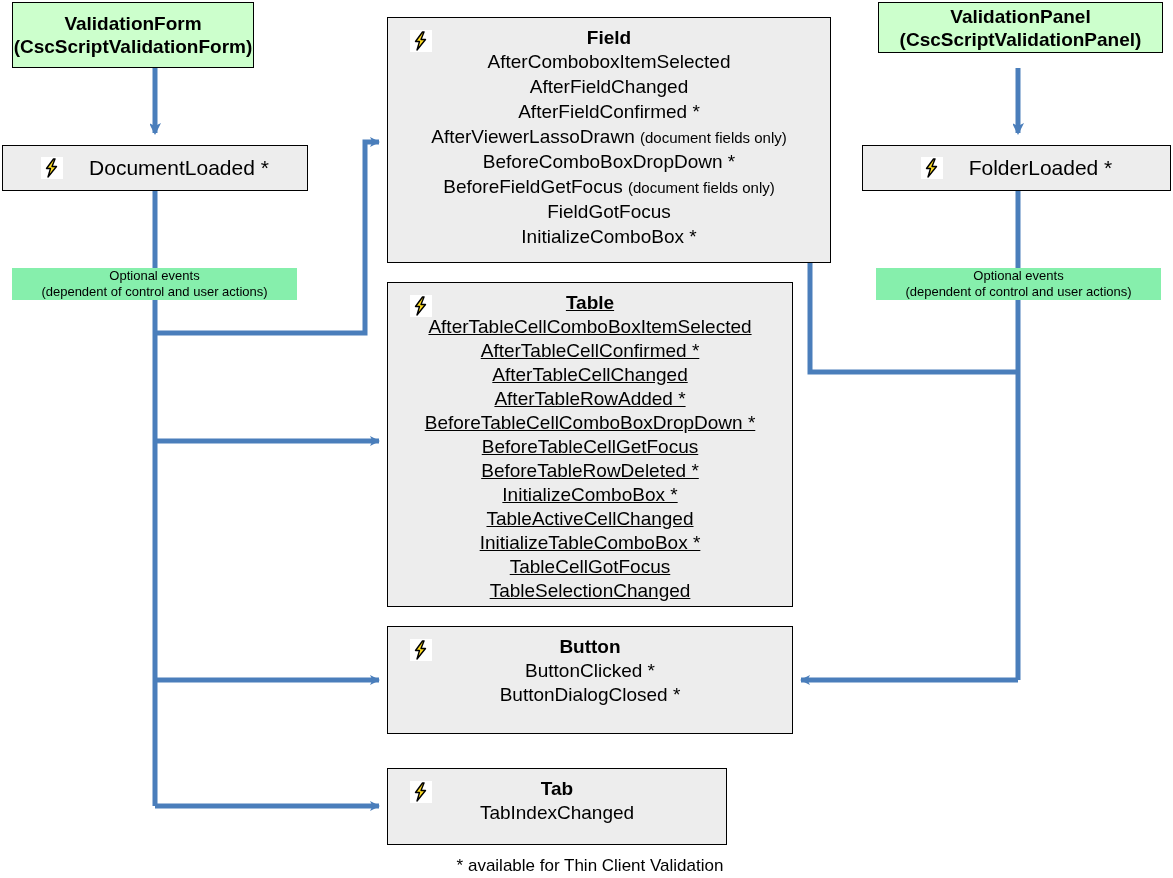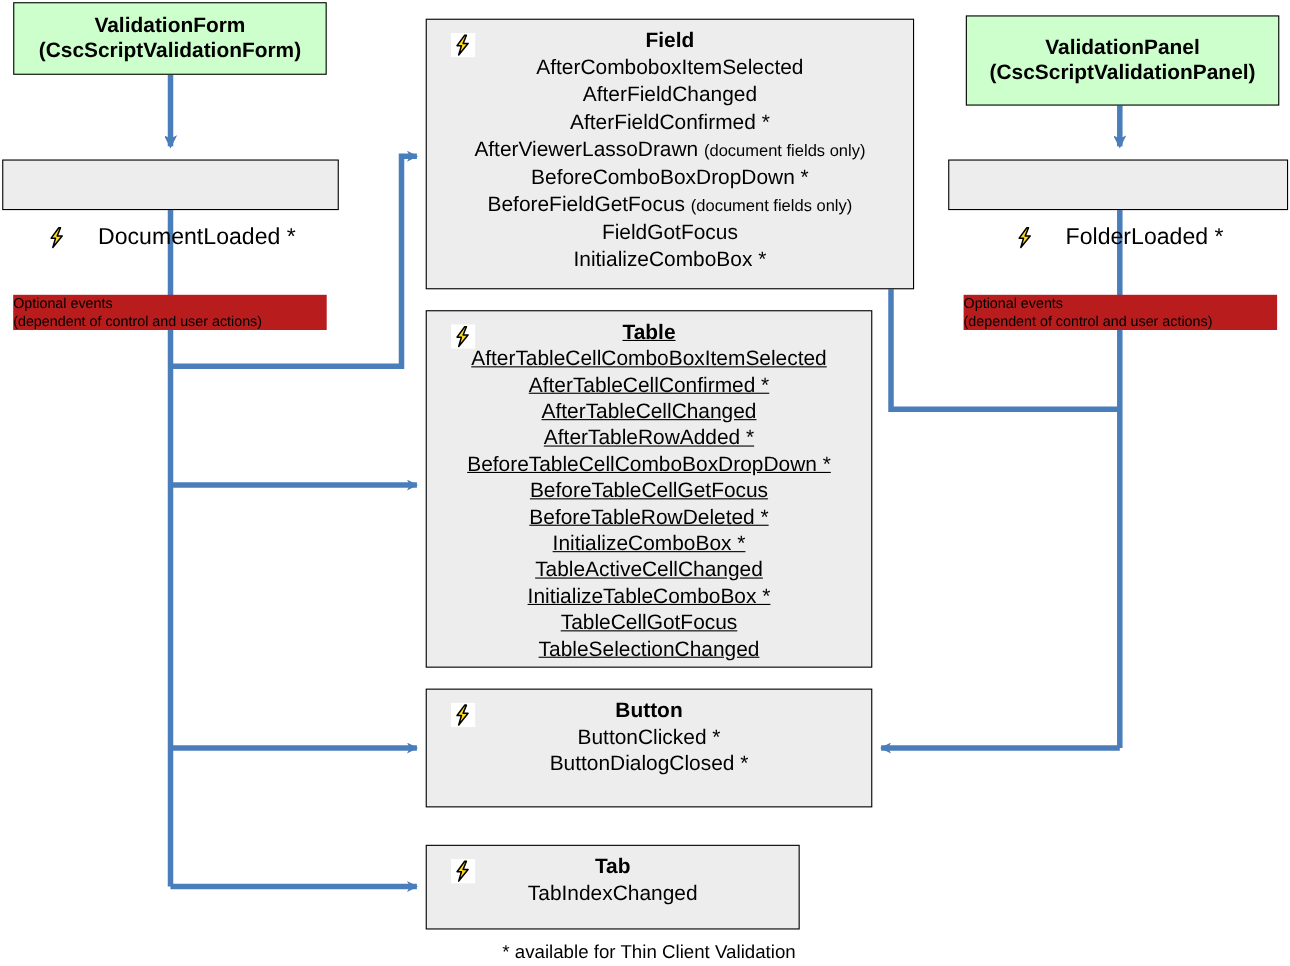--- a/index.html
+++ b/index.html
@@ -58,44 +58,43 @@
   }
   .evt .qual {
     font-size: 15px;
   }
   .single-row {
     display: flex;
     align-items: center;
     justify-content: center;
     height: 100%;
     font-size: 21px;
-    margin-top: 48px;
   }
   .bolt {
     position: absolute;
     width: 22px;
     height: 22px;
     background: #ffffff;
     display: block;
   }
   .bolt svg { display: block; }
   .bolt-inline {
     width: 22px;
     height: 22px;
     background: #ffffff;
     display: inline-block;
     vertical-align: middle;
     margin-right: 26px;
   }
   .caption {
     position: absolute;
-    text-align: left;
+    text-align: center;
     font-size: 13px;
     line-height: 16px;
-    background: #b91c1c;
+    background: #86efac;
     z-index: 5;
   }
   .footnote {
     position: absolute;
     text-align: center;
     font-size: 17px;
     line-height: 20px;
   }
 </style>
 </head>
@@ -133,26 +132,26 @@
       <path d="M1018,68 L1018,133" marker-end="url(#arrowD)"></path>
 
       <path d="M1018,191 L1018,680"></path>
 
       <path d="M1018,372 L810,372 L810,142 L801,142" marker-end="url(#arrowL)"></path>
 
       <path d="M1018,680 L801,680" marker-end="url(#arrowL)"></path>
     </g>
   </svg>
 
-  <div class="node green" style="left:12px; top:2px; width:285px; height:66px;">
+  <div class="node green" style="left:12px; top:2px; width:242px; height:66px;">
     <div>ValidationForm</div>
     <div>(CscScriptValidationForm)</div>
   </div>
 
-  <div class="node green" style="left:878px; top:2px; width:285px; height:82px;margin-top:12px;">
+  <div class="node green" style="left:878px; top:2px; width:285px; height:51px;">
     <div>ValidationPanel</div>
     <div>(CscScriptValidationPanel)</div>
   </div>
 
   <div class="node gray" style="left:2px; top:145px; width:306px; height:46px;">
     <div class="single-row">
       <span class="bolt-inline">
         <svg width="22" height="22" viewBox="0 0 22 22">
           <path d="M12.5 2 L5.5 11.5 L9.5 11.5 L7 20 L15.5 9.5 L11 9.5 L14 2 Z" fill="#ffdd22" stroke="#000000" stroke-width="1.4" stroke-linejoin="round"></path>
         </svg>

